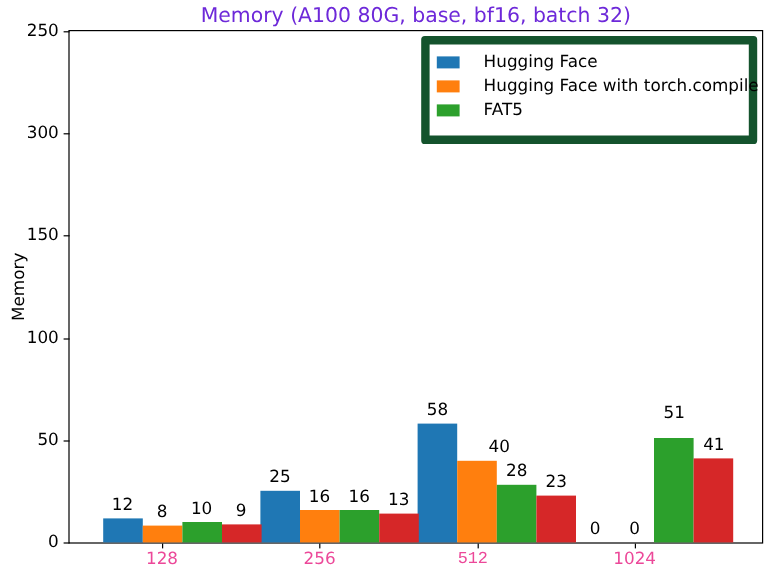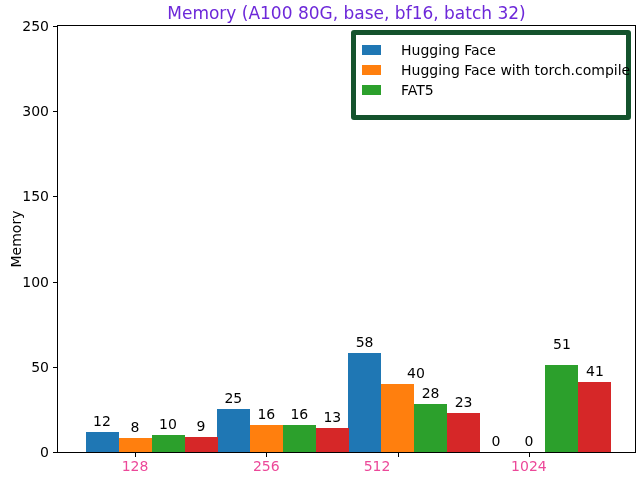--- a/index.html
+++ b/index.html
@@ -89,21 +89,21 @@
     background: #000000;
   }
   #legend {
     position: absolute;
     left: 351px;
     top: 30px;
     width: 280px;
     height: 90px;
     box-sizing: border-box;
     background: #ffffff;
-    border: 5px solid #14532d;
+    border: 7px solid #14532d;
     border-radius: 3px;
     padding: 5px 0 0 6px;
   }
   .legend-item {
     display: flex;
     align-items: center;
     height: 20px;
   }
   .legend-swatch {
     width: 19px;
@@ -168,21 +168,21 @@
       <div class="y-tick-mark" style="top: 111.2px;"></div>
       <div class="y-tick-label" style="top: 17px;">250</div>
       <div class="y-tick-mark" style="top: 26px;"></div>
     </div>
   <div id="xaxis">
       <div class="x-tick-mark" style="left: 135px;"></div>
       <div class="x-tick-label" style="left: 95px;">128</div>
       <div class="x-tick-mark" style="left: 266.3px;"></div>
       <div class="x-tick-label" style="left: 226.3px;">256</div>
       <div class="x-tick-mark" style="left: 397.6px;"></div>
-      <div class="x-tick-label" style="left: 337px;">512</div>
+      <div class="x-tick-label" style="left: 354px; font-family: Liberation Mono, monospace;">512</div>
       <div class="x-tick-mark" style="left: 528.9px;"></div>
       <div class="x-tick-label" style="left: 488.9px;">1024</div>
     </div>
   <div id="legend">
       <div class="legend-item">
         <div class="legend-swatch" style="background: rgb(31, 119, 180);"></div>
         <div class="legend-label">Hugging Face</div>
       </div>
       <div class="legend-item">
         <div class="legend-swatch" style="background: rgb(255, 127, 14);"></div>

